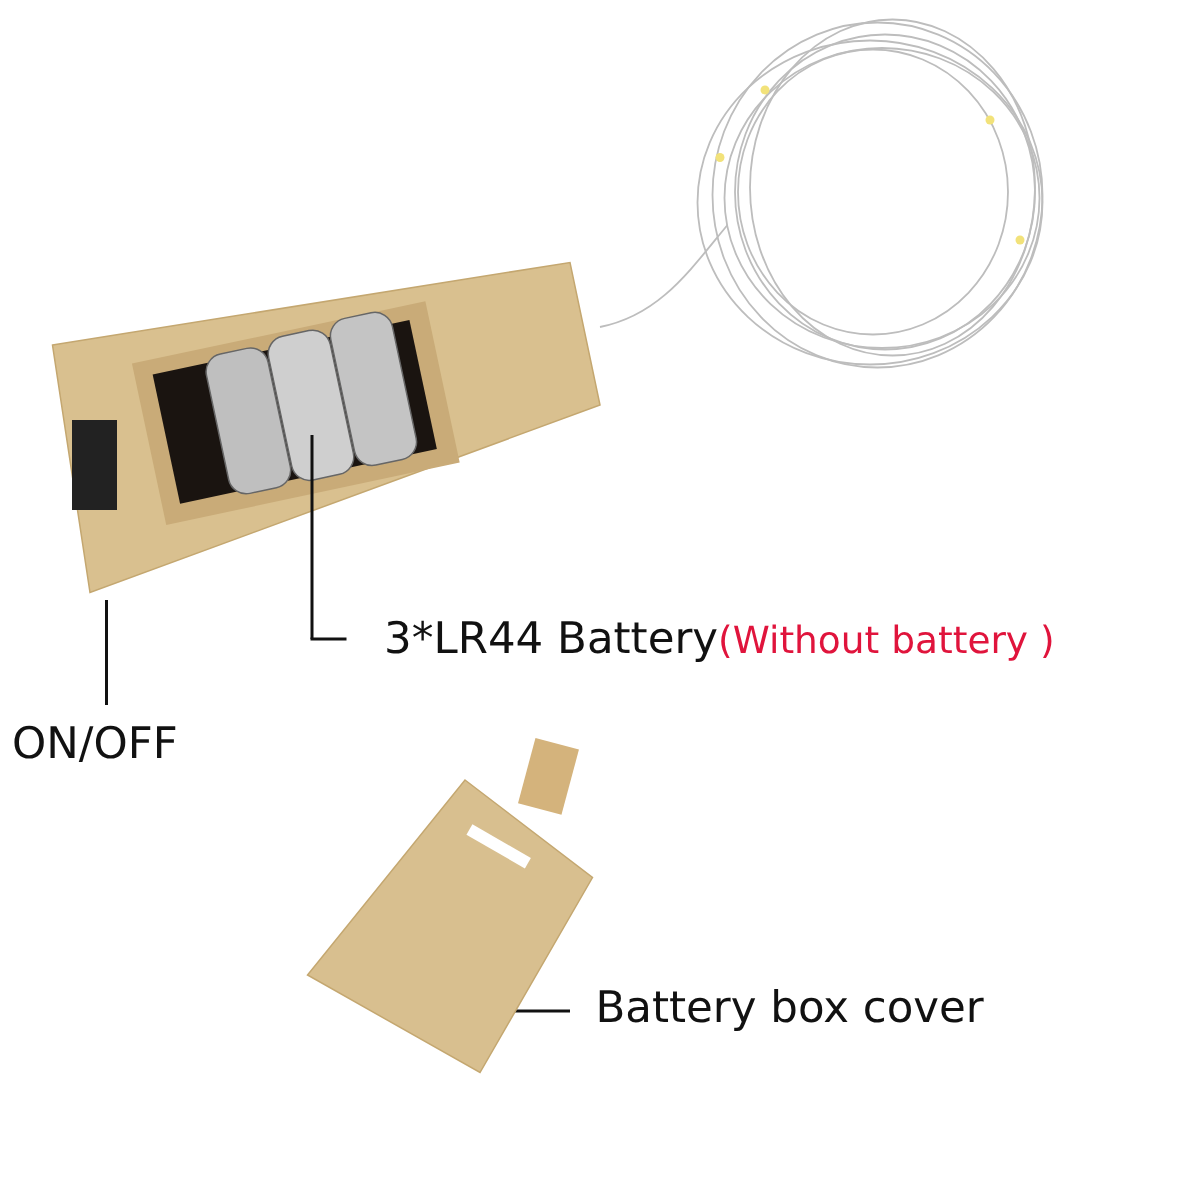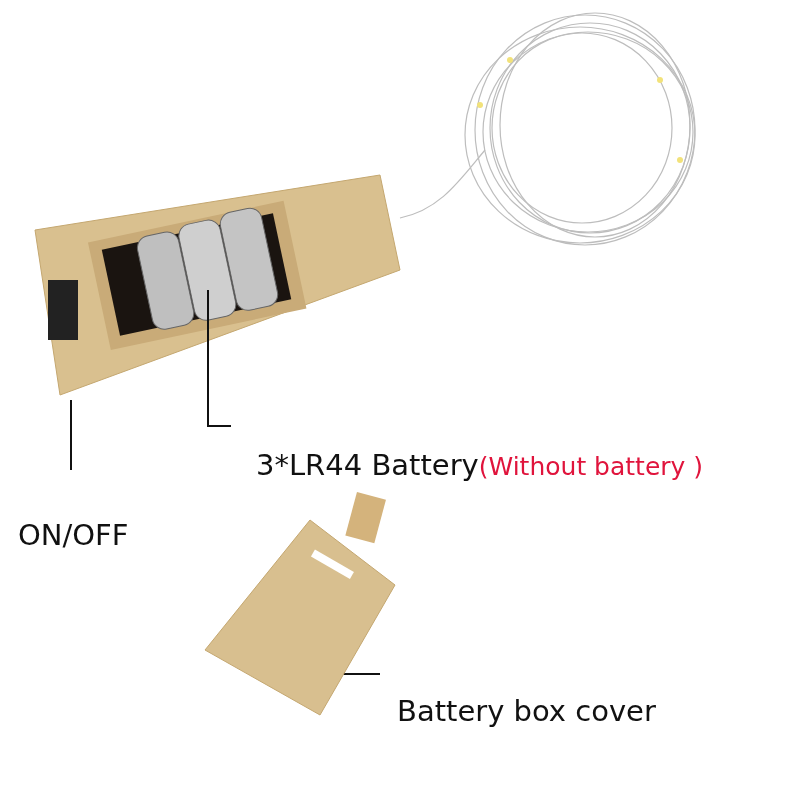--- a/index.html
+++ b/index.html
@@ -1,18 +1,18 @@
 <!DOCTYPE html>
 <html><head>
 <meta charset="utf-8">
 <style>
   html,body{margin:0;padding:0;background:#fff;}
   body{width:800px;height:800px;position:relative;overflow:hidden;font-family:"DejaVu Sans","Liberation Sans",sans-serif;}
   .abs{position:absolute;}
-  .label{font-size:29px;color:#111;white-space:nowrap;margin-top:40px;}
+  .label{font-size:29px;color:#111;white-space:nowrap;}
   .red{color:#e0143c;font-size:25px;}
   .line{background:#111;position:absolute;}
 </style>
 </head>
 <body>
 
 <svg class="abs" style="left:360px;top:0;" width="440" height="300" viewBox="0 0 440 300">
   <g fill="none" stroke="#bdbdbd" stroke-width="1.2">
     <ellipse cx="225" cy="130" rx="110" ry="115"></ellipse>
     <ellipse cx="230" cy="128" rx="100" ry="105"></ellipse>
@@ -43,20 +43,20 @@
 </svg>
 
 <div class="line" style="left:70px;top:400px;width:2px;height:70px;"></div>
 <div class="line" style="left:207px;top:290px;width:2px;height:136px;"></div>
 <div class="line" style="left:207px;top:425px;width:24px;height:2px;"></div>
 <div class="line" style="left:277px;top:673px;width:103px;height:2px;"></div>
 
 <div class="abs label" style="left:256px;top:408px;">
   <span>3*LR44 Battery</span><span class="red">(Without battery )</span>
 </div>
-<div class="abs label" style="left:18px;top:478px;">ON/OFF</div>
+<div class="abs label" style="left:8px;top:478px;">ON/OFF</div>
 
 <svg class="abs" style="left:200px;top:490px;" width="200" height="230" viewBox="0 0 200 230">
   <rect x="150" y="5" width="30" height="45" fill="#d4b37c" transform="rotate(15 165 30)"></rect>
   <path d="M110 30 L195 95 L120 225 L5 160 Z" fill="#d8bf8f" stroke="#c4a770"></path>
   <rect x="110" y="70" width="45" height="8" fill="#fff" transform="rotate(30 132 74)"></rect>
 </svg>
 <div class="abs label" style="left:397px;top:654px;text-align:center;">Battery box cover</div>
 
 </body></html>

